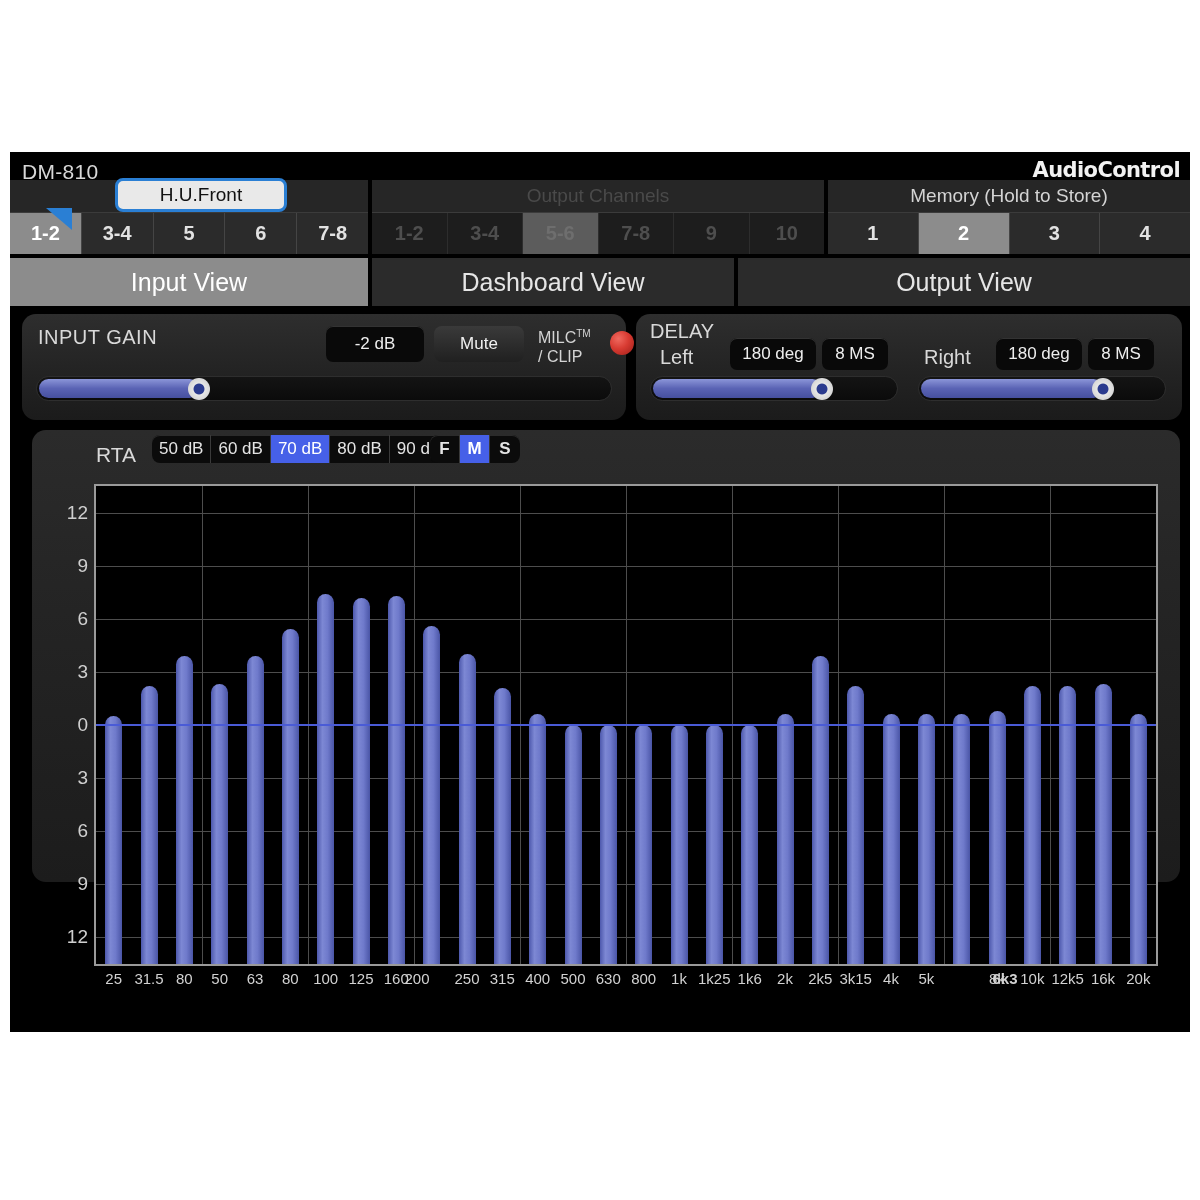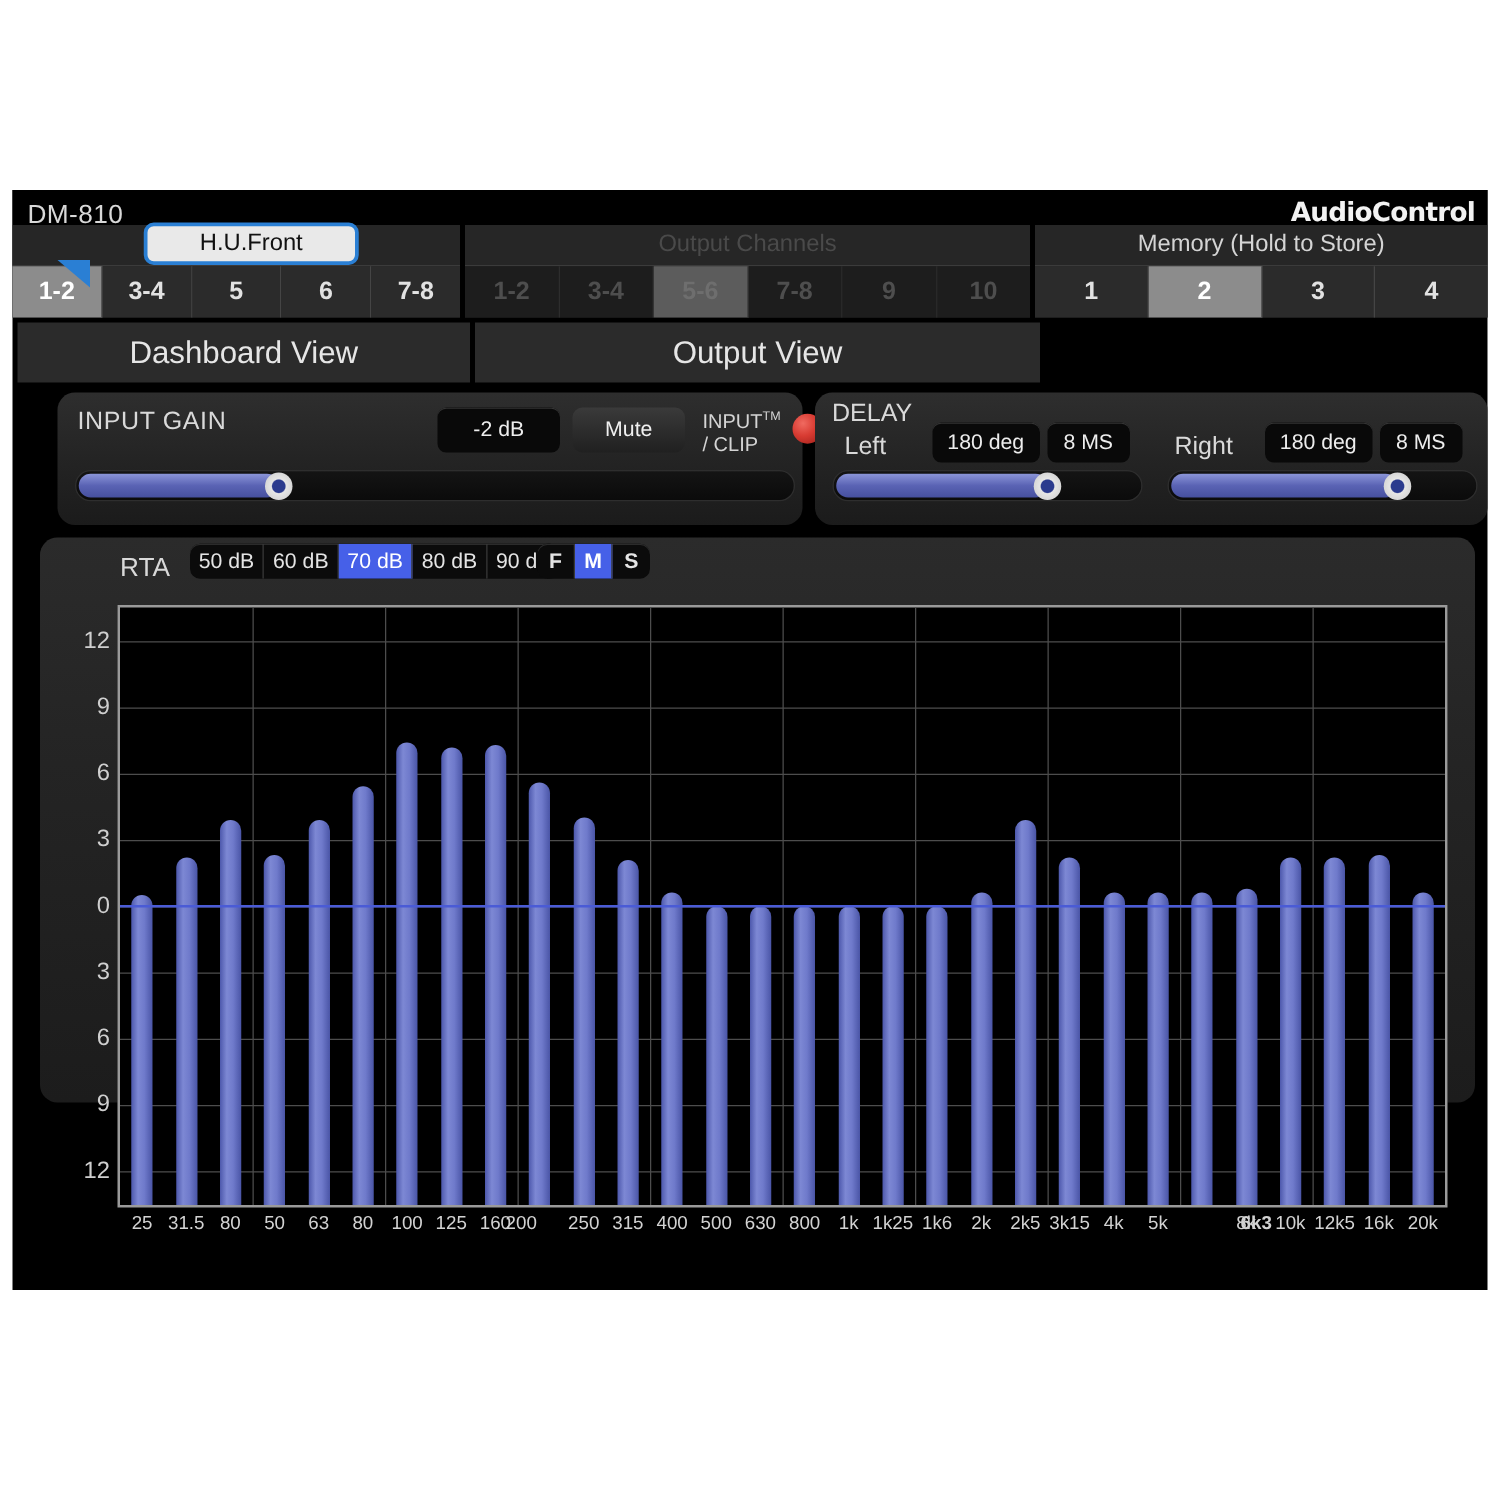--- a/index.html
+++ b/index.html
@@ -93,21 +93,21 @@
     color: #e6e6e6; font-size: 25px;
     background: #2b2b2b;
     cursor: pointer;
   }
   .viewtab.v1 { width: 358px; }
   .viewtab.v2 { width: 452px; margin-left: 4px; }
   .viewtab.v3 { width: 362px; margin-left: 4px; }
   .viewtab.sel { background: #8c8c8c; color: #ffffff; }
 
   
-  .panels { display: flex; margin-top: 8px; padding-left: 24px; }
+  .panels { display: flex; margin-top: 8px; }
   .panel {
     background: linear-gradient(180deg,#2e2e2e 0%,#232323 55%,#1b1b1b 100%);
     border-radius: 14px;
     position: relative;
   }
   .panel.p-gain  { width: 604px; height: 106px; margin-left: 12px; }
   .panel.p-delay { width: 546px; height: 106px; margin-left: 10px; }
 
   .panel-label {
     position: absolute; color: #d9d9d9; font-size: 20px;
@@ -266,32 +266,33 @@
         </div>
       </div>
     </div>
 
   <div class="callout-tail"></div>
   <div class="callout">
     <span>H.U.Front</span>
   </div>
 
   <div class="view-row" id="view-row">
+      <div class="viewtab v1 sel">Input View</div>
       <div class="viewtab v3">Dashboard View</div>
       <div class="viewtab v2">Output View</div>
     </div>
 
   <div class="panels">
 
     <div class="panel p-gain">
       <div class="panel-label gain-label">INPUT GAIN</div>
       <div class="valbox" style="left:304px;top:12px;width:98px;height:36px;">-2 dB</div>
       <div class="btn-raised" style="left:412px;top:12px;width:90px;height:36px;">Mute</div>
       <div class="milc">
-        <span>INPUT</span><sup>TM</sup><br>
+        <span>MILC</span><sup>TM</sup><br>
         <span>/ CLIP</span>
       </div>
       <div class="clip-led"></div>
       <div class="slider" id="gain-slider" style="left:14px;top:62px;width:576px;">
         <div class="fill" style="width: 159.6px;"></div>
         <div class="thumb" style="left: 161.6px;"></div>
       </div>
     </div>
 
     <div class="panel p-delay">

